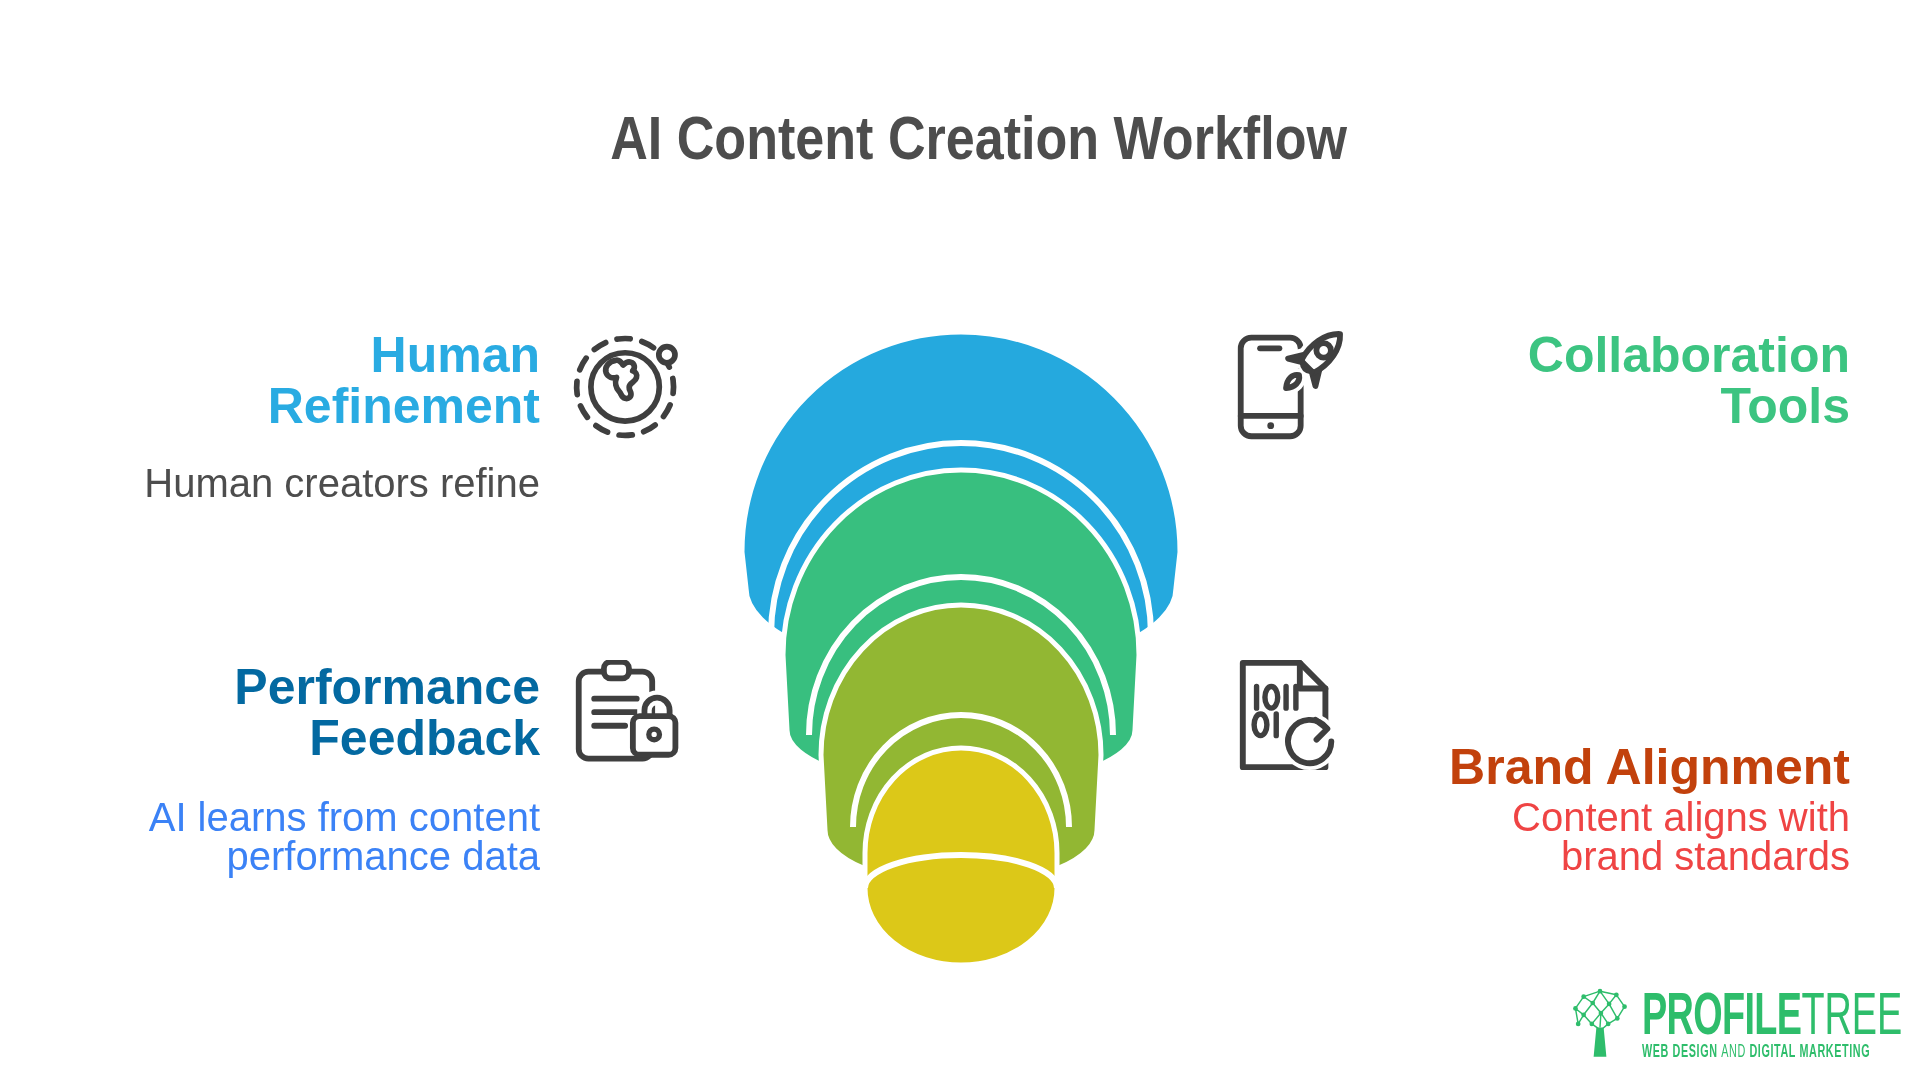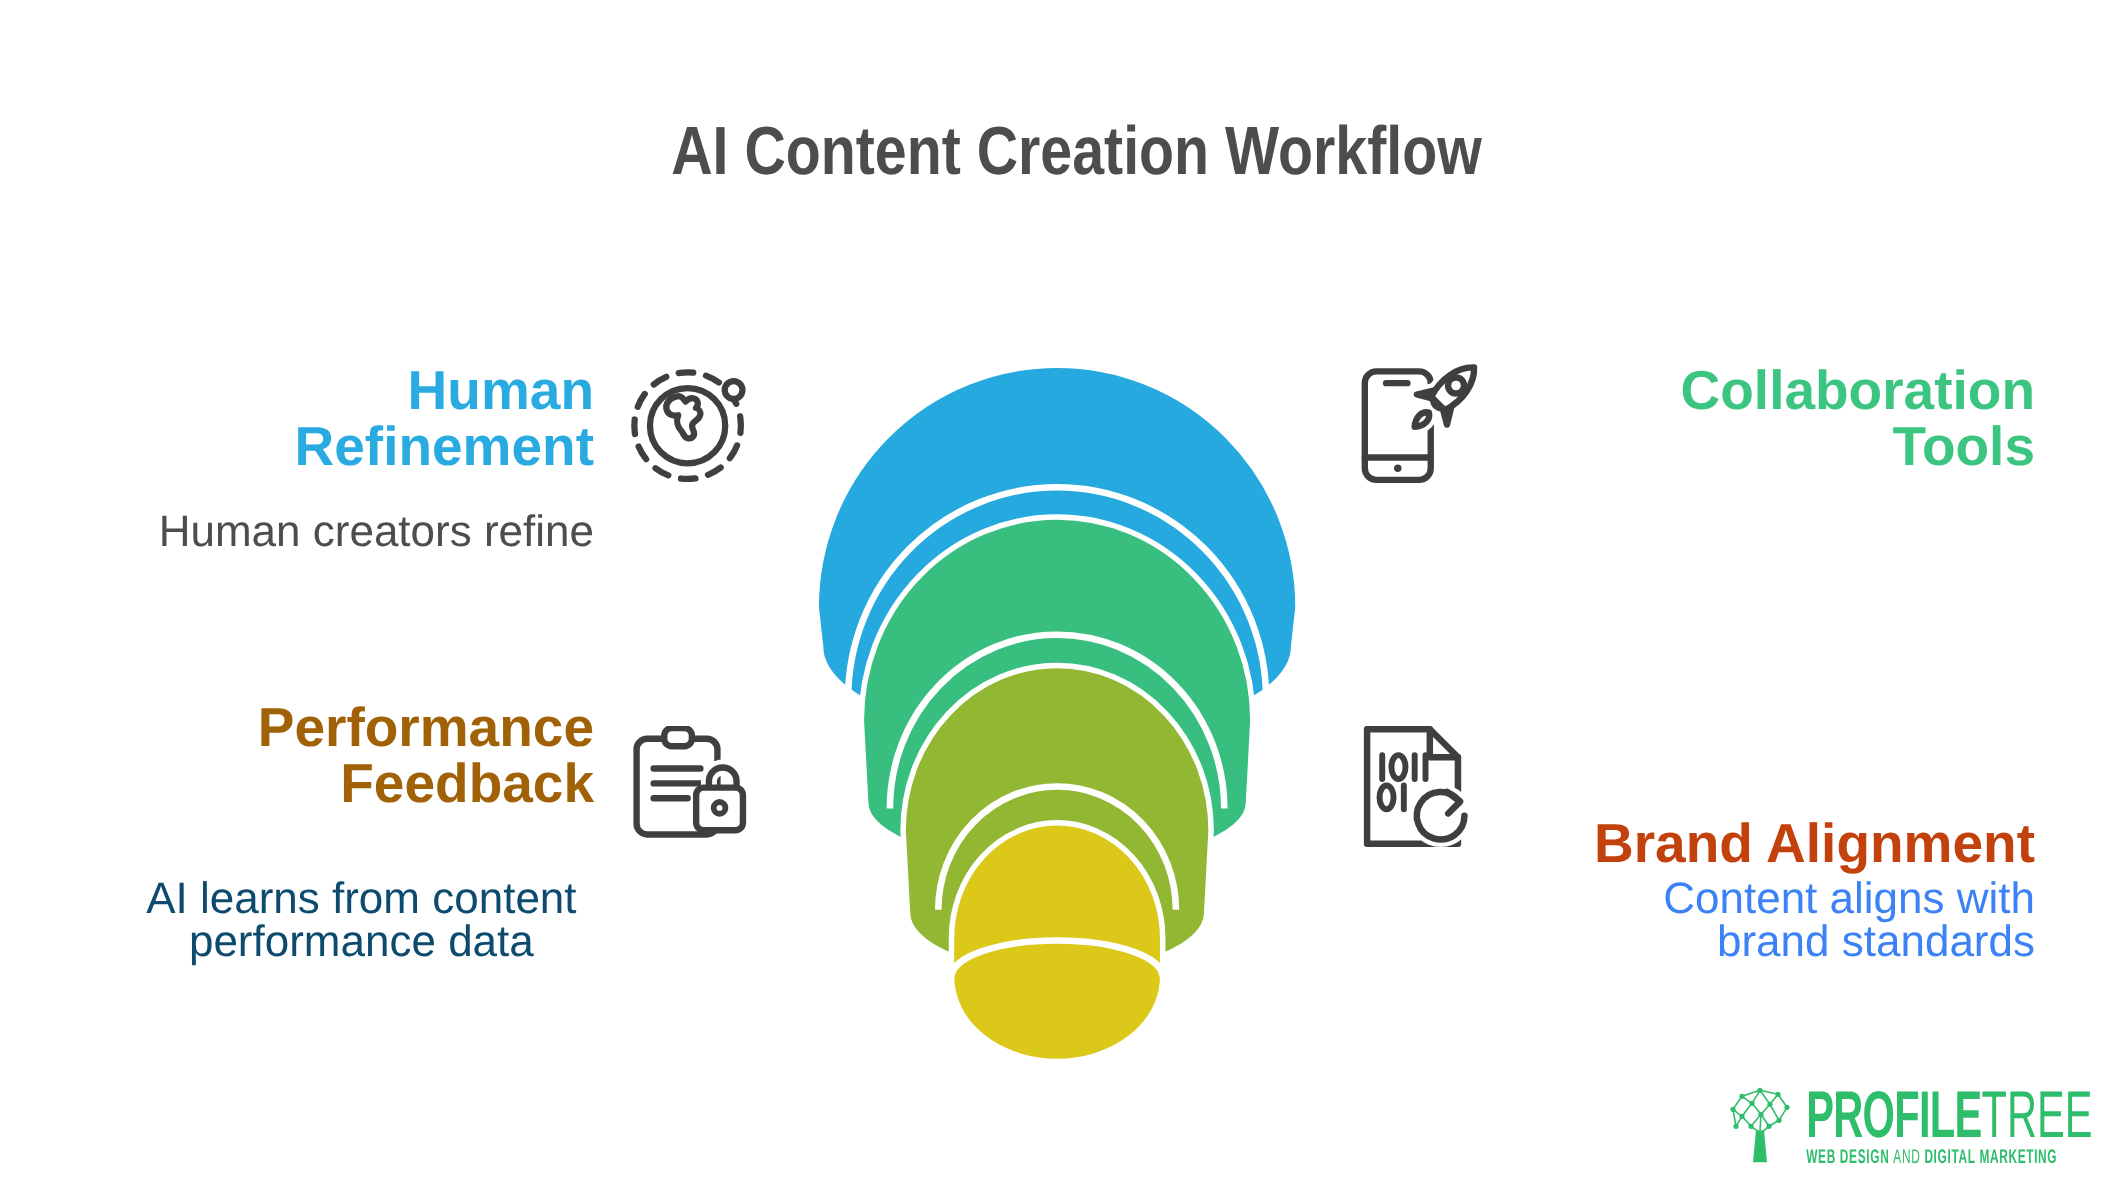--- a/index.html
+++ b/index.html
@@ -52,25 +52,25 @@
   </div>
   <div class="abs icon" style="left: 570px; top: 329px; color: rgb(63, 63, 63);">
     <svg width="114" height="114" viewBox="0 0 120 120" fill="none" stroke="currentColor" stroke-width="6" stroke-linecap="round" stroke-linejoin="round">
       <circle cx="58" cy="61" r="51" stroke-dasharray="14 12.5" transform="rotate(-8 58 61)"></circle>
       <circle cx="58" cy="61" r="36"></circle>
       <path d="M48 33 C41 34 36 40 38 46 C40 51 45 52 49 51 C47 56 48 62 52 66 C54 68 54 72 58 73 C62 74 65 71 64 67 C63 64 61 62 63 59 C65 56 69 55 70 51 C71 48 69 45 66 44 C69 41 68 36 64 35 C61 34 58 36 56 38 C54 35 51 32 48 33 Z"></path>
       <circle cx="102" cy="27" r="8.5" fill="#ffffff"></circle>
     </svg>
   </div>
 
-  <div class="abs heading al-r h-left" style="top: 636px; color: #a16207;">
+  <div class="abs heading al-r h-left" style="top: 662px; color: #0369a1;">
     <div>Performance</div>
     <div>Feedback</div>
   </div>
-  <div class="abs desc al-r d-left" style="top: 798px; color: #0c4a6e; text-align: center;">
+  <div class="abs desc al-r d-left" style="top: 798px; color: #3b82f6;">
     <div>AI learns from content</div>
     <div>performance data</div>
   </div>
   <div class="abs icon" style="left: 571px; top: 660px; color: rgb(63, 63, 63);">
     <svg width="116" height="116" viewBox="0 0 120 120" fill="none" stroke="currentColor" stroke-width="6" stroke-linecap="round" stroke-linejoin="round">
       <rect x="8" y="12" width="76" height="90" rx="10"></rect>
       <rect x="34" y="2" width="26" height="17" rx="7" fill="#ffffff"></rect>
       <path d="M24 40 H68 M24 54 H68 M24 68 H56"></path>
       <path d="M76 58 v-6 a13 13 0 0 1 26 0 v6" stroke="#ffffff" stroke-width="15"></path>
       <path d="M76 58 v-6 a13 13 0 0 1 26 0 v6"></path>
@@ -103,21 +103,21 @@
         <circle cx="0" cy="-11" r="7.5" fill="#ffffff"></circle>
         <path d="M0 25 C6 29 6 37 0 44 C-6 37 -6 29 0 25 Z" fill="#ffffff"></path>
       </g>
     </svg>
   </div>
 
   <div class="abs heading al-l h-right" style="top: 742px; color: #c2410c;">
     <div>Brand Alignment</div>
     <div></div>
   </div>
-  <div class="abs desc al-l d-right" style="top: 798px; color: #3b82f6;">
+  <div class="abs desc al-l d-right" style="top: 798px; color: #ef4444;">
     <div>Content aligns with</div>
     <div>brand standards</div>
   </div>
   <div class="abs icon" style="left: 1231px; top: 657px; color: rgb(63, 63, 63);">
     <svg width="118" height="118" viewBox="0 0 120 120" fill="none" stroke="currentColor" stroke-width="6" stroke-linecap="round" stroke-linejoin="round">
       <path d="M12 6 H70 L96 32 V112 H12 Z"></path>
       <path d="M70 6 V32 H96"></path>
       <path d="M26 30 V52 M56 30 V52 M66 30 V52" stroke-width="5.5"></path>
       <ellipse cx="41" cy="41" rx="6.5" ry="11" stroke-width="5.5"></ellipse>
       <ellipse cx="30" cy="69" rx="6.5" ry="11" stroke-width="5.5"></ellipse>

